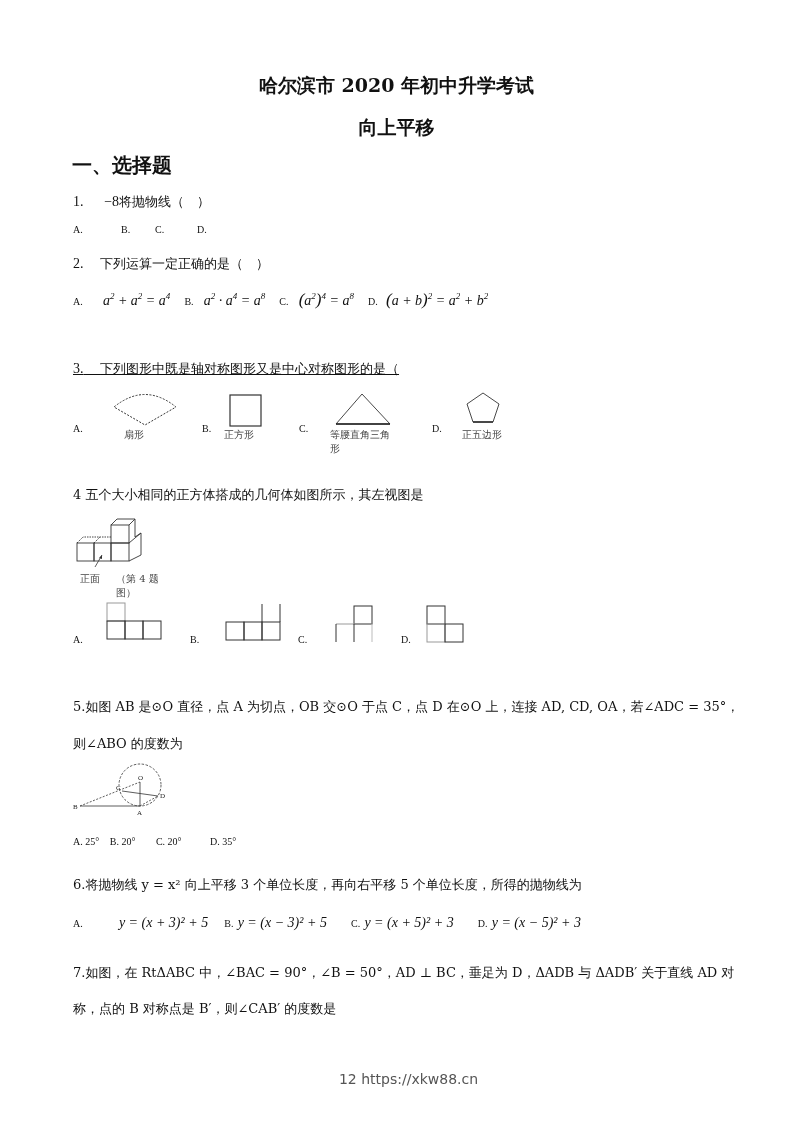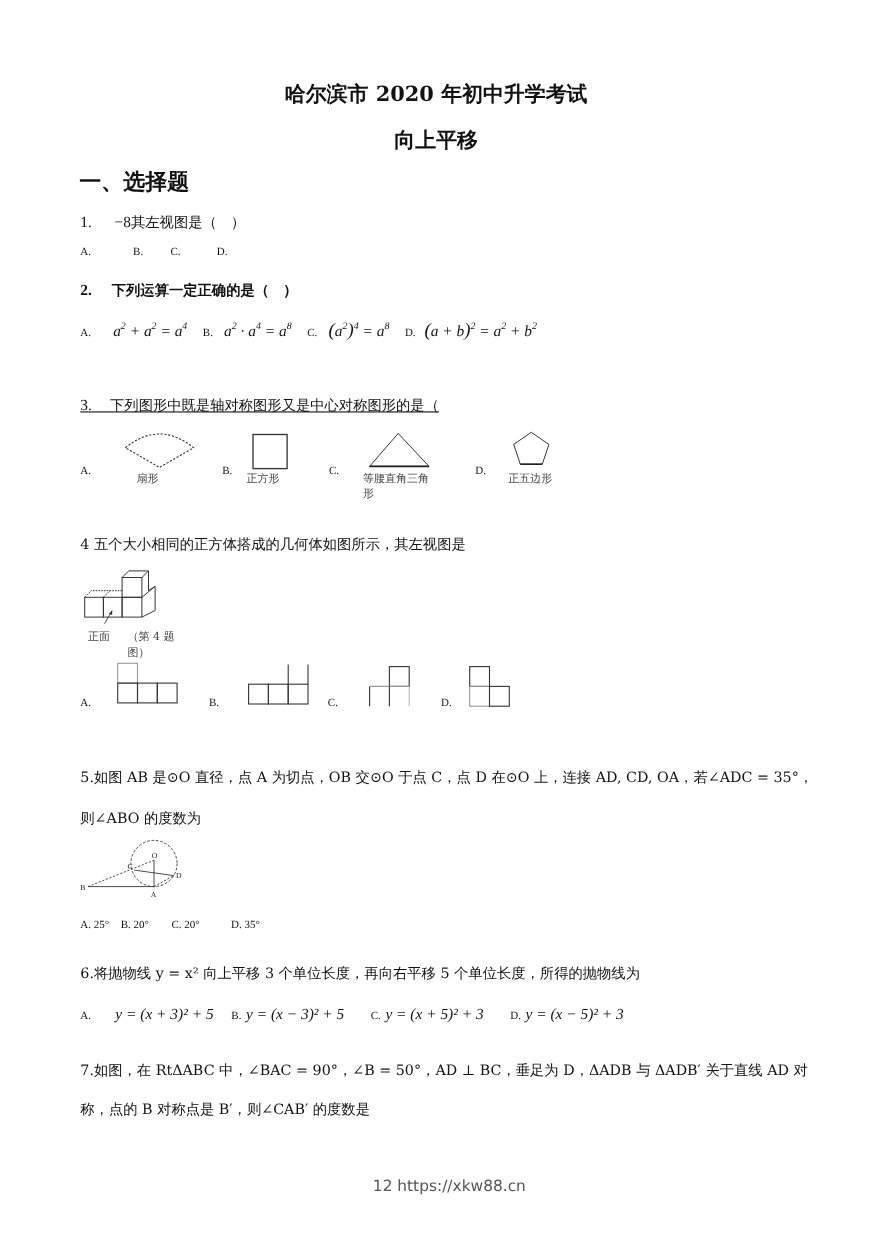--- a/index.html
+++ b/index.html
@@ -21,27 +21,27 @@
 </style>
 </head>
 <body>
 
 <div class="abs title" style="top:73px;">哈尔滨市 2020 年初中升学考试</div>
 <div class="abs title" style="top:115px;">向上平移</div>
 <div class="abs section">一、选择题</div>
 
 <div class="abs line" style="top:193px;">
   <span class="n">1.</span>&nbsp;&nbsp;&nbsp;&nbsp;
-  <span class="n">−8</span><span>其左视图是（　）</span>
+  <span class="n">−8</span><span>将抛物线（　）</span>
 </div>
 <div class="abs line lbl" style="top:224px;">
   <span class="opt" style="width:48px">A.</span><span class="opt" style="width:34px">B.</span><span class="opt" style="width:42px">C.</span><span class="opt">D.</span>
 </div>
 
-<div class="abs line" style="top:255px;font-weight:bold;">
+<div class="abs line" style="top:255px;">
   <span class="n">2.</span>&nbsp;&nbsp;&nbsp;&nbsp;<span>下列运算一定正确的是（　）</span>
 </div>
 <div class="abs line" style="top:290px;">
   <span class="lbl">A.</span>
   <span class="m" style="margin-left:16px">a<sup>2</sup> + a<sup>2</sup> = a<sup>4</sup></span>
   <span class="lbl" style="margin-left:10px">B.</span>
   <span class="m" style="margin-left:6px">a<sup>2</sup> · a<sup>4</sup> = a<sup>8</sup></span>
   <span class="lbl" style="margin-left:10px">C.</span>
   <span class="m" style="margin-left:6px"><span class="n" style="font-size:17px">(</span>a<sup>2</sup><span class="n" style="font-size:17px">)</span><sup>4</sup> = a<sup>8</sup></span>
   <span class="lbl" style="margin-left:10px">D.</span>
@@ -165,21 +165,21 @@
   <span>20°</span>
   <span style="margin-left:18px">C.</span>
   <span>20°</span>
   <span style="margin-left:26px">D.</span>
   <span>35°</span>
 </div>
 
 <div class="abs line" style="top:876px;">6.将抛物线 y = x² 向上平移 3 个单位长度，再向右平移 5 个单位长度，所得的抛物线为</div>
 <div class="abs line" style="top:915px;">
   <span class="lbl">A.</span>
-  <span class="m" style="margin-left:18px">y = (x + 3)² + 5</span>
+  <span class="m" style="margin-left:32px">y = (x + 3)² + 5</span>
   <span class="lbl" style="margin-left:12px">B.</span>
   <span class="m">y = (x − 3)² + 5</span>
   <span class="lbl" style="margin-left:20px">C.</span>
   <span class="m">y = (x + 5)² + 3</span>
   <span class="lbl" style="margin-left:20px">D.</span>
   <span class="m">y = (x − 5)² + 3</span>
 </div>
 
 <div class="abs line" style="top:964px;">7.如图，在 RtΔABC 中，∠BAC = 90°，∠B = 50°，AD ⊥ BC，垂足为 D，ΔADB 与 ΔADB′ 关于直线 AD 对</div>
 <div class="abs line" style="top:1000px;">称，点的 B 对称点是 B′，则∠CAB′ 的度数是</div>

